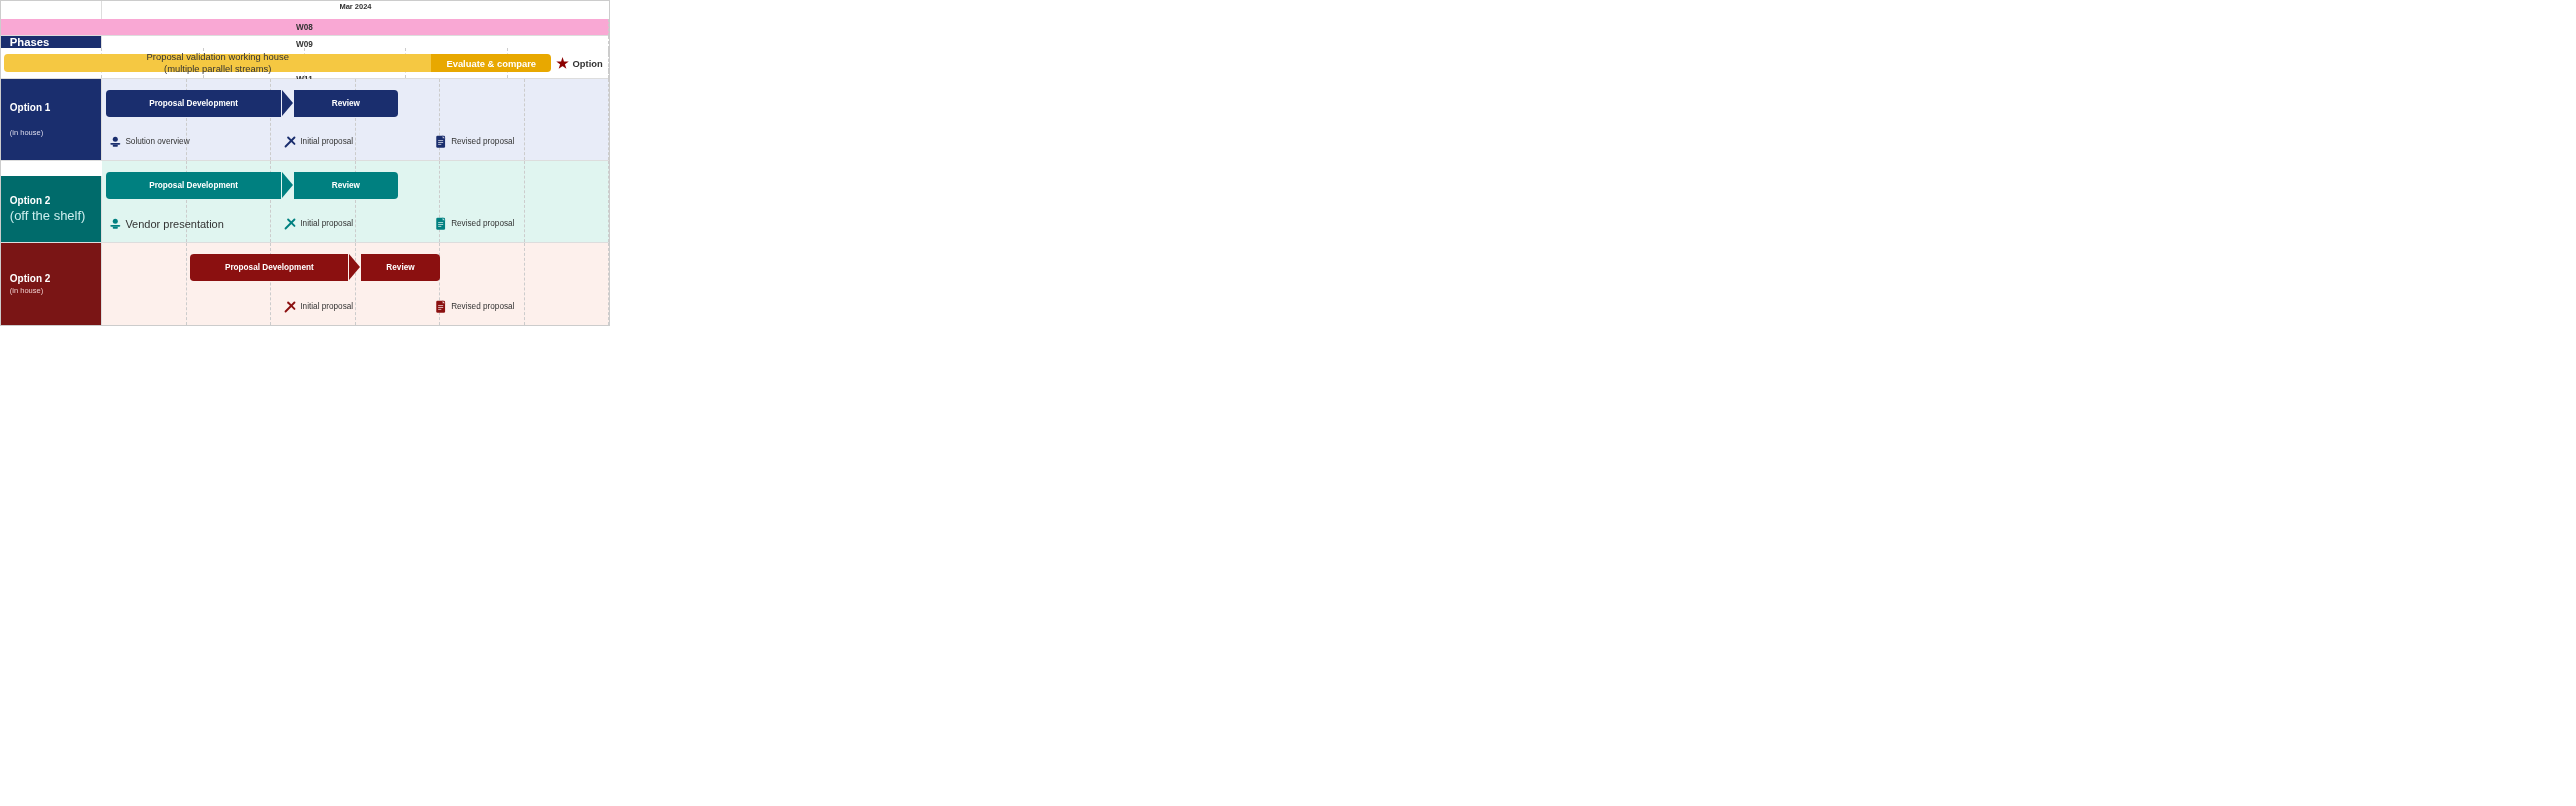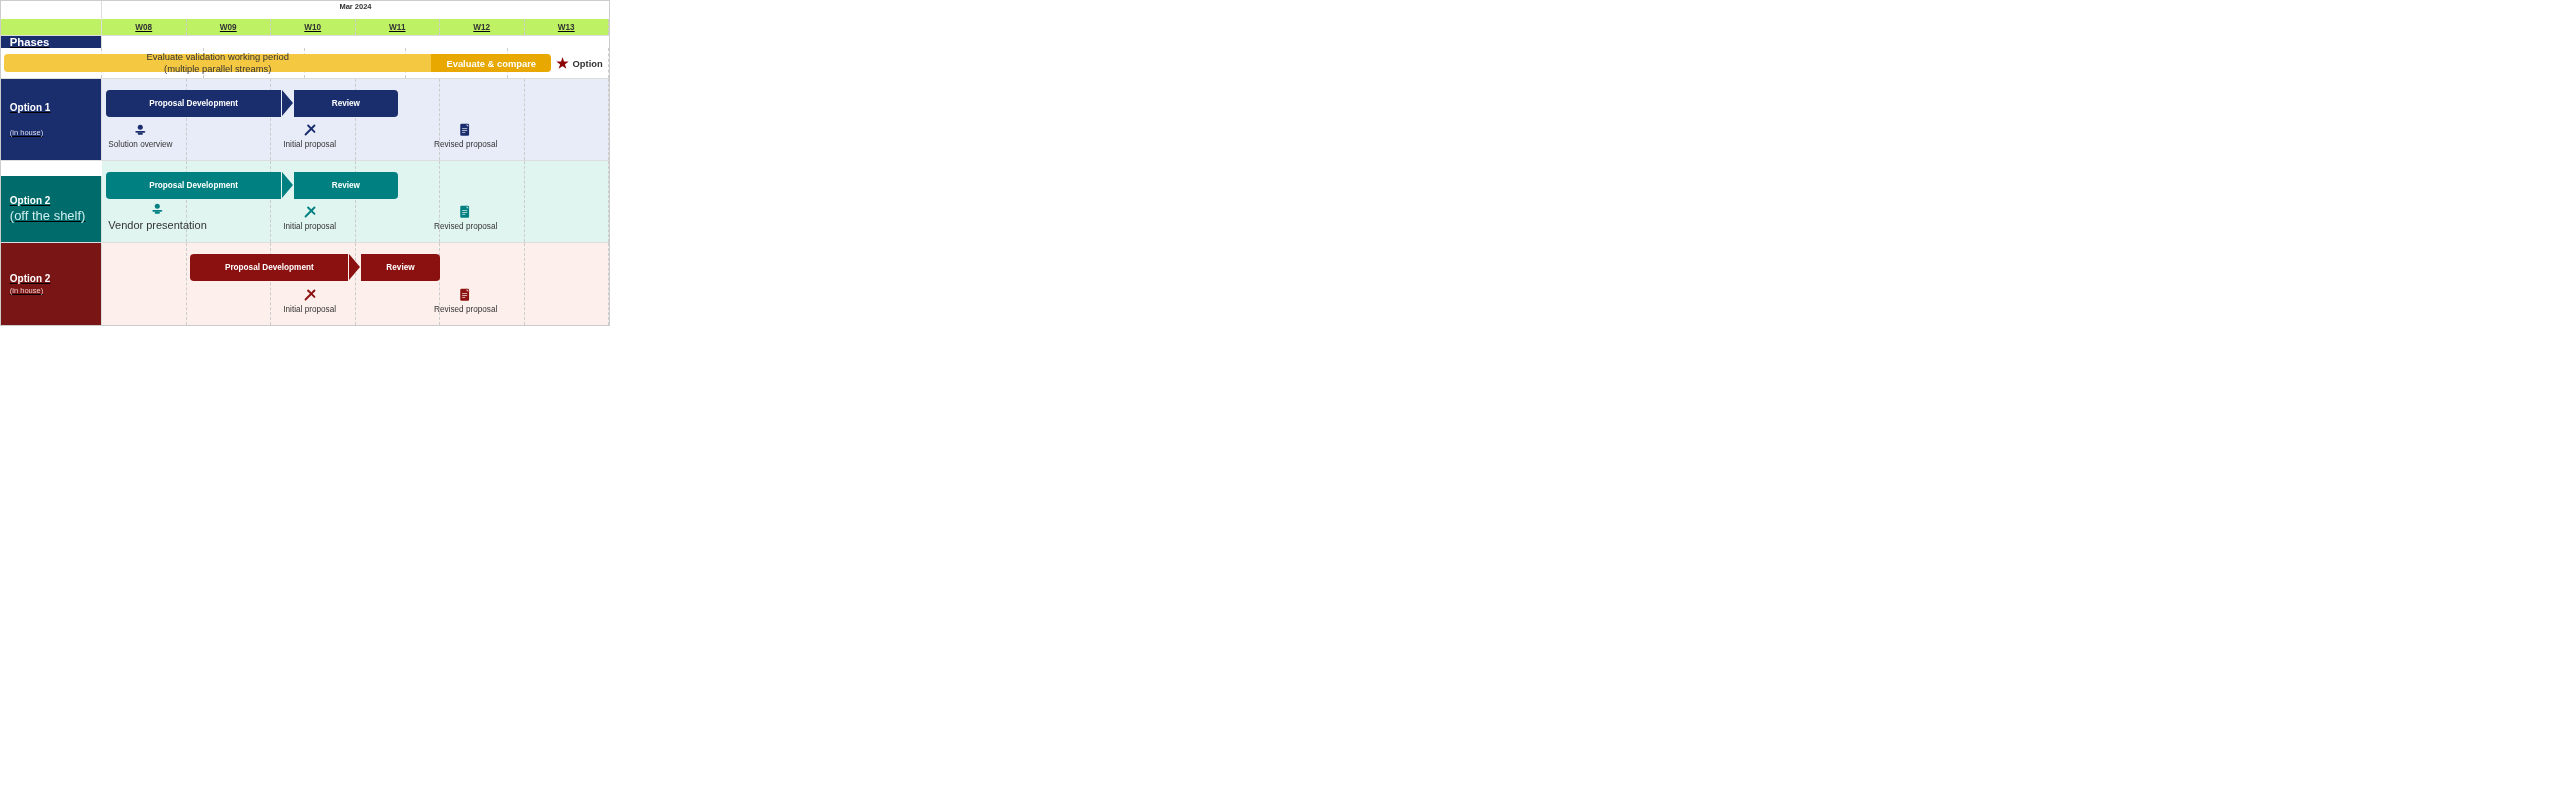--- a/index.html
+++ b/index.html
@@ -6,21 +6,20 @@
     body {
       font-family: Arial, sans-serif;
       background: #fff;
       width: 755px;
       overflow-x: auto;
     }
 
     .gantt-container {
       width: 610px;
       border: 0.6px solid #ccc;
-      text-decoration: underline;
     }
 
     
     .header-top {
       display: flex;
       height: 17.6px;
       background: #fff;
     }
 
     .header-top .label-col {
@@ -41,22 +40,23 @@
       left: 0; right: 0;
       text-align: center;
       font-size: 7.5px;
       font-weight: bold;
       color: #333;
     }
 
     .header-weeks {
       display: flex;
       height: 17.6px;
-      background: #bef264;
+      background: #f9a8d4;
       border-bottom: 0.6px solid #ddd;
+      flex-direction: column;
     }
 
     .header-weeks .label-col {
       width: 101px;
       min-width: 101px;
       border-right: 0.6px solid #ddd;
     }
 
     .week-cell {
       flex: 1;
@@ -188,21 +188,20 @@
       padding: 6.3px 0 6.3px 0;
     }
 
     .milestone {
       position: absolute;
       display: flex;
       align-items: center;
       gap: 3.1px;
       font-size: 8.2px;
       color: #333;
-      flex-direction: column;
     }
 
     .milestone-icon {
       width: 14px;
       height: 14px;
       display: flex;
       align-items: center;
       justify-content: center;
     }
 
@@ -253,21 +252,21 @@
         <div class="week-line"></div>
         <div class="week-line"></div>
         <div class="week-line"></div>
         <div class="week-line"></div>
         <div class="week-line"></div>
       </div>
       <div class="phases-bar-container" style="left: 3.1px; right: 0;">
 
         <div class="phase-bar-yellow" style="border-radius: 3.8px 0 0 3.8px; flex: 4.5;">
           <div>
-            <div>Evaluate validation working period</div>
+            <div>Proposal validation working house</div>
             <div>(multiple parallel streams)</div>
           </div>
         </div>
 
         <div class="phase-bar-gold" style="flex: 1.3; border-radius: 0 3.8px 3.8px 0;">
           <span>Evaluate &amp; compare</span>
         </div>
 
         <div class="readout-area" style="white-space: nowrap; padding-left: 5px;">
           <span class="star-icon">★</span>

